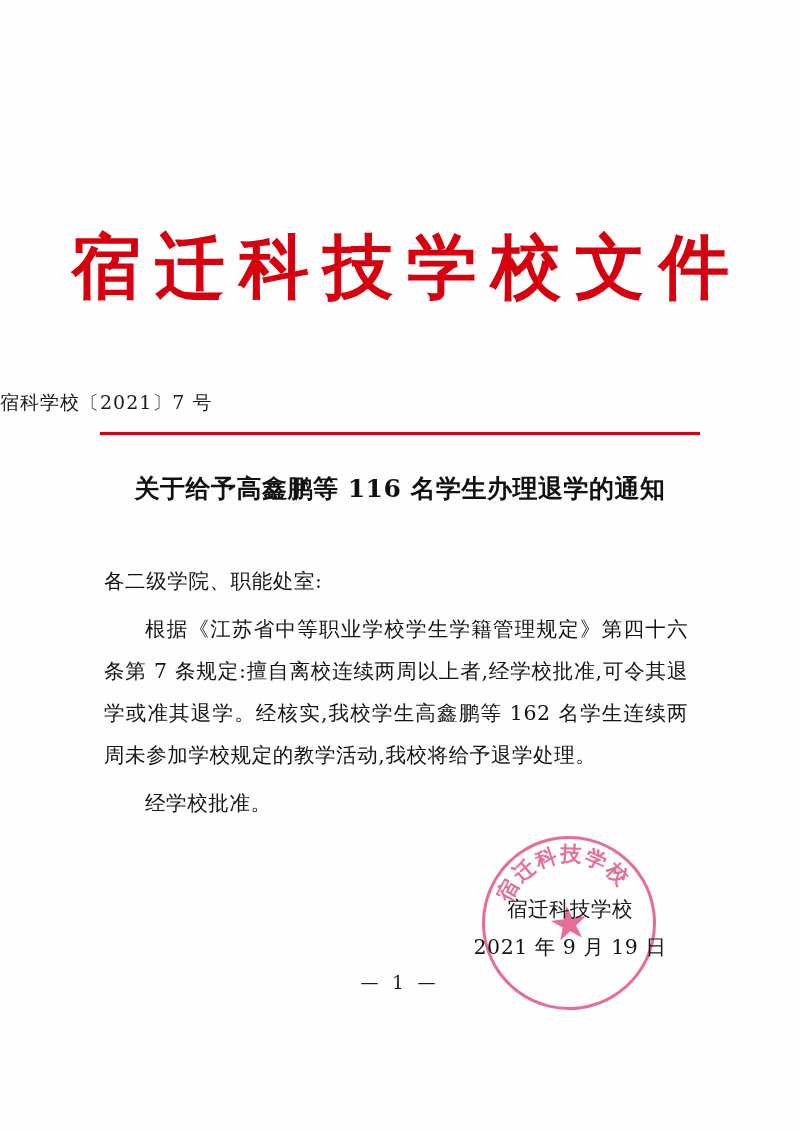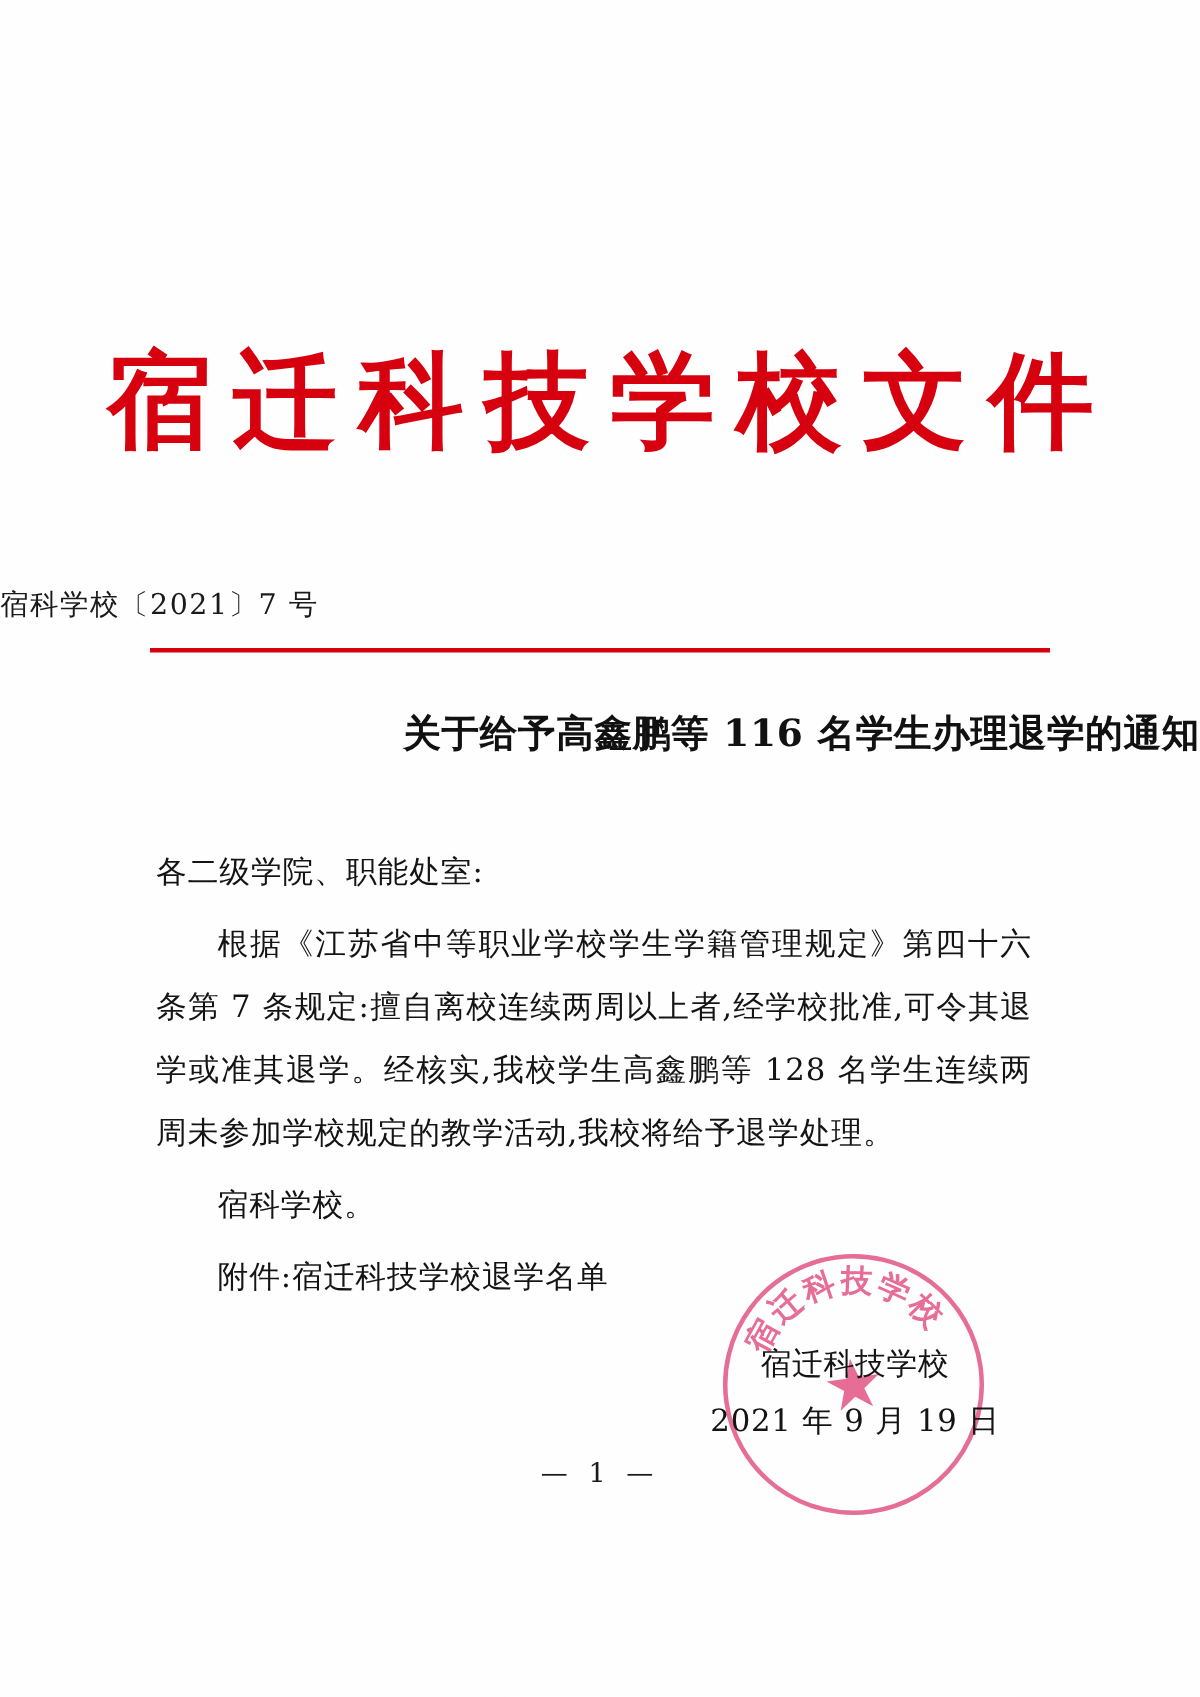--- a/index.html
+++ b/index.html
@@ -52,21 +52,21 @@
     width: 600px;
     height: 2.5px;
     background: #d6000f;
   }
   
   .doc-subject {
     position: absolute;
     top: 472px;
     left: 0;
     width: 800px;
-    text-align: right;
+    text-align: center;
     font-size: 25px;
     font-weight: bold;
     color: #111;
     letter-spacing: 0.5px;
   }
   
   .doc-body {
     position: absolute;
     top: 560px;
     left: 104px;
@@ -159,23 +159,22 @@
   </div>
 
   <div class="doc-number">宿科学校〔2021〕7 号</div>
 
   <div class="red-rule"></div>
 
   <div class="doc-subject">关于给予高鑫鹏等 116 名学生办理退学的通知</div>
 
   <div class="doc-body">
     <p>各二级学院、职能处室:</p>
-    <p class="indent">根据《江苏省中等职业学校学生学籍管理规定》第四十六条第 7 条规定:擅自离校连续两周以上者,经学校批准,可令其退学或准其退学。经核实,我校学生高鑫鹏等 128 名学生连续两周未参加学校规定的教学活动,我校将给予退学处理。</p>
-    <p class="indent gap">宿科学校。</p>
-    <p class="indent-attach">附件:宿迁科技学校退学名单</p>
+    <p class="indent">根据《江苏省中等职业学校学生学籍管理规定》第四十六条第 7 条规定:擅自离校连续两周以上者,经学校批准,可令其退学或准其退学。经核实,我校学生高鑫鹏等 162 名学生连续两周未参加学校规定的教学活动,我校将给予退学处理。</p>
+    <p class="indent gap">经学校批准。</p>
   </div>
 
   <div class="seal">
     <svg class="seal-arc" viewBox="0 0 168 168">
       <defs>
         <path id="arcpath" d="M 22,84 A 62,62 0 0 1 146,84"></path>
       </defs>
       <text text-anchor="middle">
         <textPath href="#arcpath" startOffset="50%">宿迁科技学校</textPath>
       </text>

